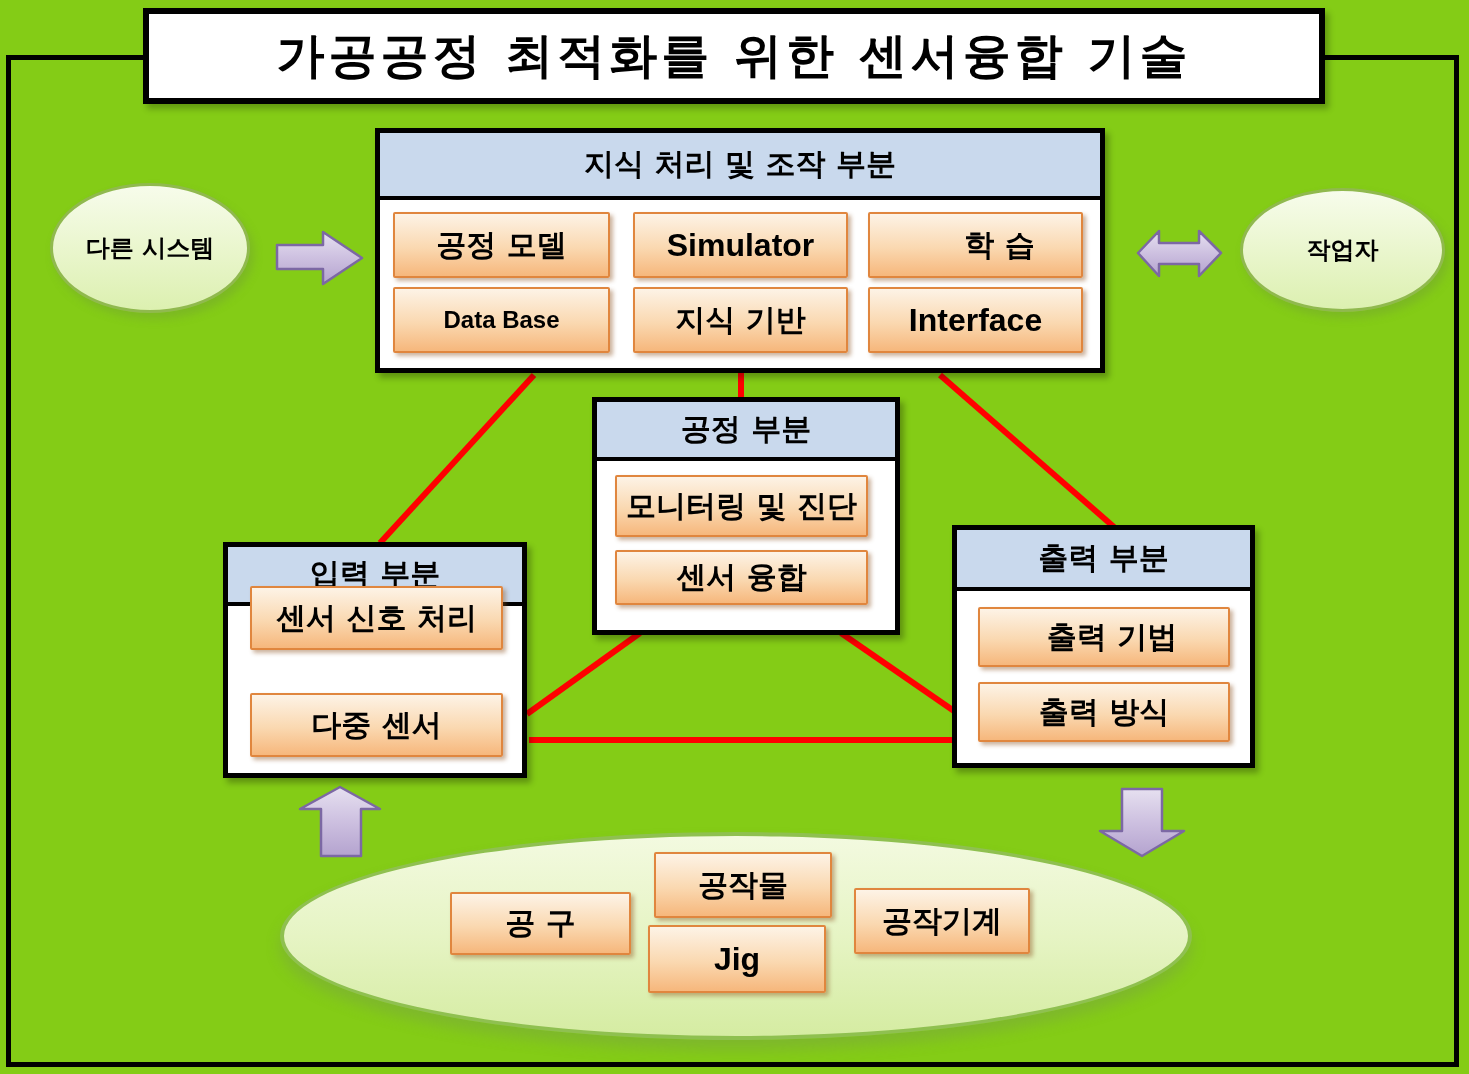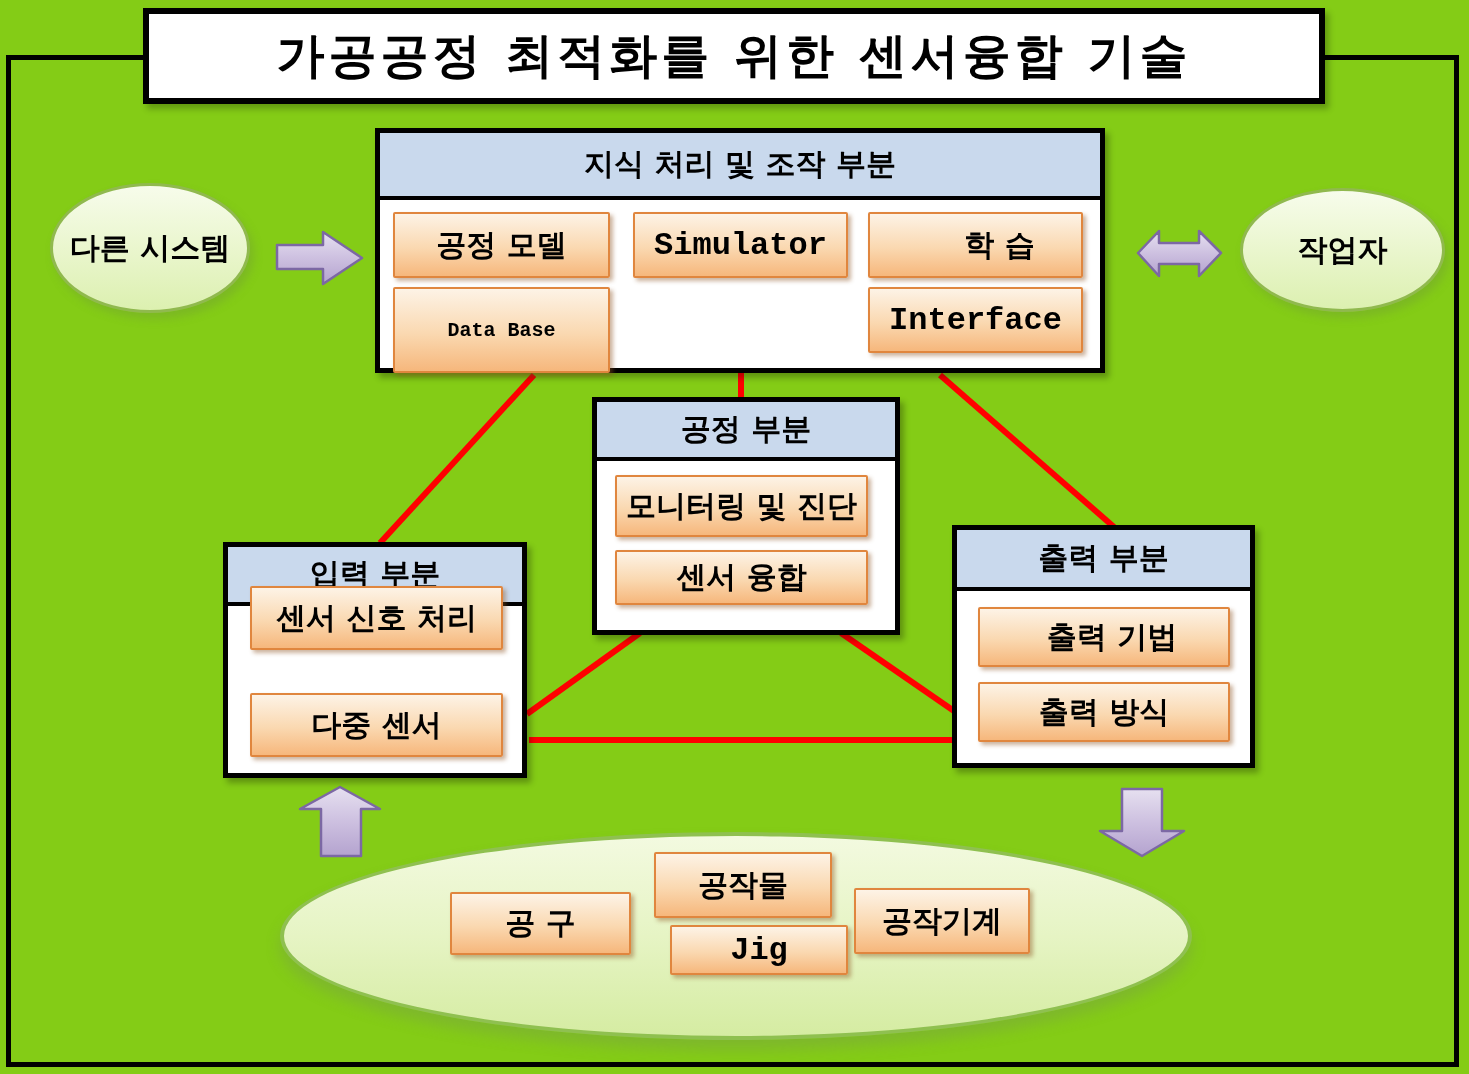--- a/index.html
+++ b/index.html
@@ -21,24 +21,24 @@
     display:flex;align-items:center;justify-content:center;font-weight:bold;font-size:30px;
   }
   .pill{
     display:flex;align-items:center;justify-content:center;
     font-weight:bold;font-size:30px;z-index:3;border-radius:2px;
     border:2px solid #E0863E;
     background:linear-gradient(180deg,#FDF3E6 0%,#FAD8B0 55%,#F6B77C 100%);
     box-shadow:3px 3px 4px rgba(140,85,35,0.45);
     white-space:nowrap;
   }
-  .serif{font-family:Liberation Mono, monospace;}
+  .serif{font-family:Liberation Sans, sans-serif;}
   .ellipse{
     border-radius:50%;display:flex;align-items:center;justify-content:center;
-    font-weight:bold;font-size:30px;z-index:2;
+    font-weight:bold;font-size:24px;z-index:2;
     border:3px solid #90B94E;
     background:linear-gradient(180deg,#F7FCEB 0%,#EAF6CE 50%,#DCF0B0 100%);
     box-shadow:4px 6px 9px rgba(110,150,60,0.35);
   }
   .machine-ellipse{
     border-radius:50%;z-index:1;
     border:4px solid #8FC050;
     background:linear-gradient(180deg,#F3FAE0 0%,#E6F4C4 50%,#D5ECA2 100%);
     box-shadow:0 10px 14px rgba(120,160,70,0.45);
   }
@@ -76,21 +76,22 @@
   </svg>
 
   <div class="abs title-box">가공공정 최적화를 위한 센서융합 기술</div>
 
   <div class="abs section" style="left:375px;top:128px;width:730px;height:245px;">
     <div class="sec-head" style="height:63px;">지식 처리 및 조작 부분</div>
   </div>
   <div class="abs pill" style="left:393px;top:212px;width:217px;height:66px;">공정 모델</div>
   <div class="abs pill serif" style="left:633px;top:212px;width:215px;height:66px;font-size:32px;">Simulator</div>
   <div class="abs pill" style="left:868px;top:212px;width:215px;height:66px;padding-left:48px;">학 습</div>
-  <div class="abs pill serif" style="left:393px;top:287px;width:217px;height:86px;font-size:20px;">Data Base</div>
+  <div class="abs pill serif" style="left:393px;top:287px;width:217px;height:66px;font-size:24px;">Data Base</div>
+  <div class="abs pill" style="left:633px;top:287px;width:215px;height:66px;">지식 기반</div>
   <div class="abs pill serif" style="left:868px;top:287px;width:215px;height:66px;font-size:32px;">Interface</div>
 
   <div class="abs section" style="left:592px;top:397px;width:308px;height:238px;">
     <div class="sec-head" style="height:55px;">공정 부분</div>
   </div>
   <div class="abs pill" style="left:615px;top:475px;width:253px;height:62px;">모니터링 및 진단</div>
   <div class="abs pill" style="left:615px;top:550px;width:253px;height:55px;">센서 융합</div>
 
   <div class="abs section" style="left:223px;top:542px;width:304px;height:236px;">
     <div class="sec-head" style="height:55px;">입력 부분</div>
@@ -103,16 +104,16 @@
   </div>
   <div class="abs pill" style="left:978px;top:607px;width:252px;height:60px;padding-left:16px;">출력 기법</div>
   <div class="abs pill" style="left:978px;top:682px;width:252px;height:60px;">출력 방식</div>
 
   <div class="abs ellipse" style="left:50px;top:183px;width:200px;height:130px;">다른 시스템</div>
   <div class="abs ellipse" style="left:1240px;top:188px;width:205px;height:124px;">작업자</div>
 
   <div class="abs machine-ellipse" style="left:280px;top:832px;width:912px;height:208px;"></div>
   <div class="abs pill" style="left:450px;top:892px;width:181px;height:63px;">공 구</div>
   <div class="abs pill" style="left:654px;top:852px;width:178px;height:66px;">공작물</div>
-  <div class="abs pill serif" style="left:670px;top:925px;width:178px;height:50px;font-size:32px;">Jig</div>
+  <div class="abs pill serif" style="left:648px;top:925px;width:178px;height:68px;font-size:32px;">Jig</div>
   <div class="abs pill" style="left:854px;top:888px;width:176px;height:66px;">공작기계</div>
 
 </div>
 
 </body></html>

